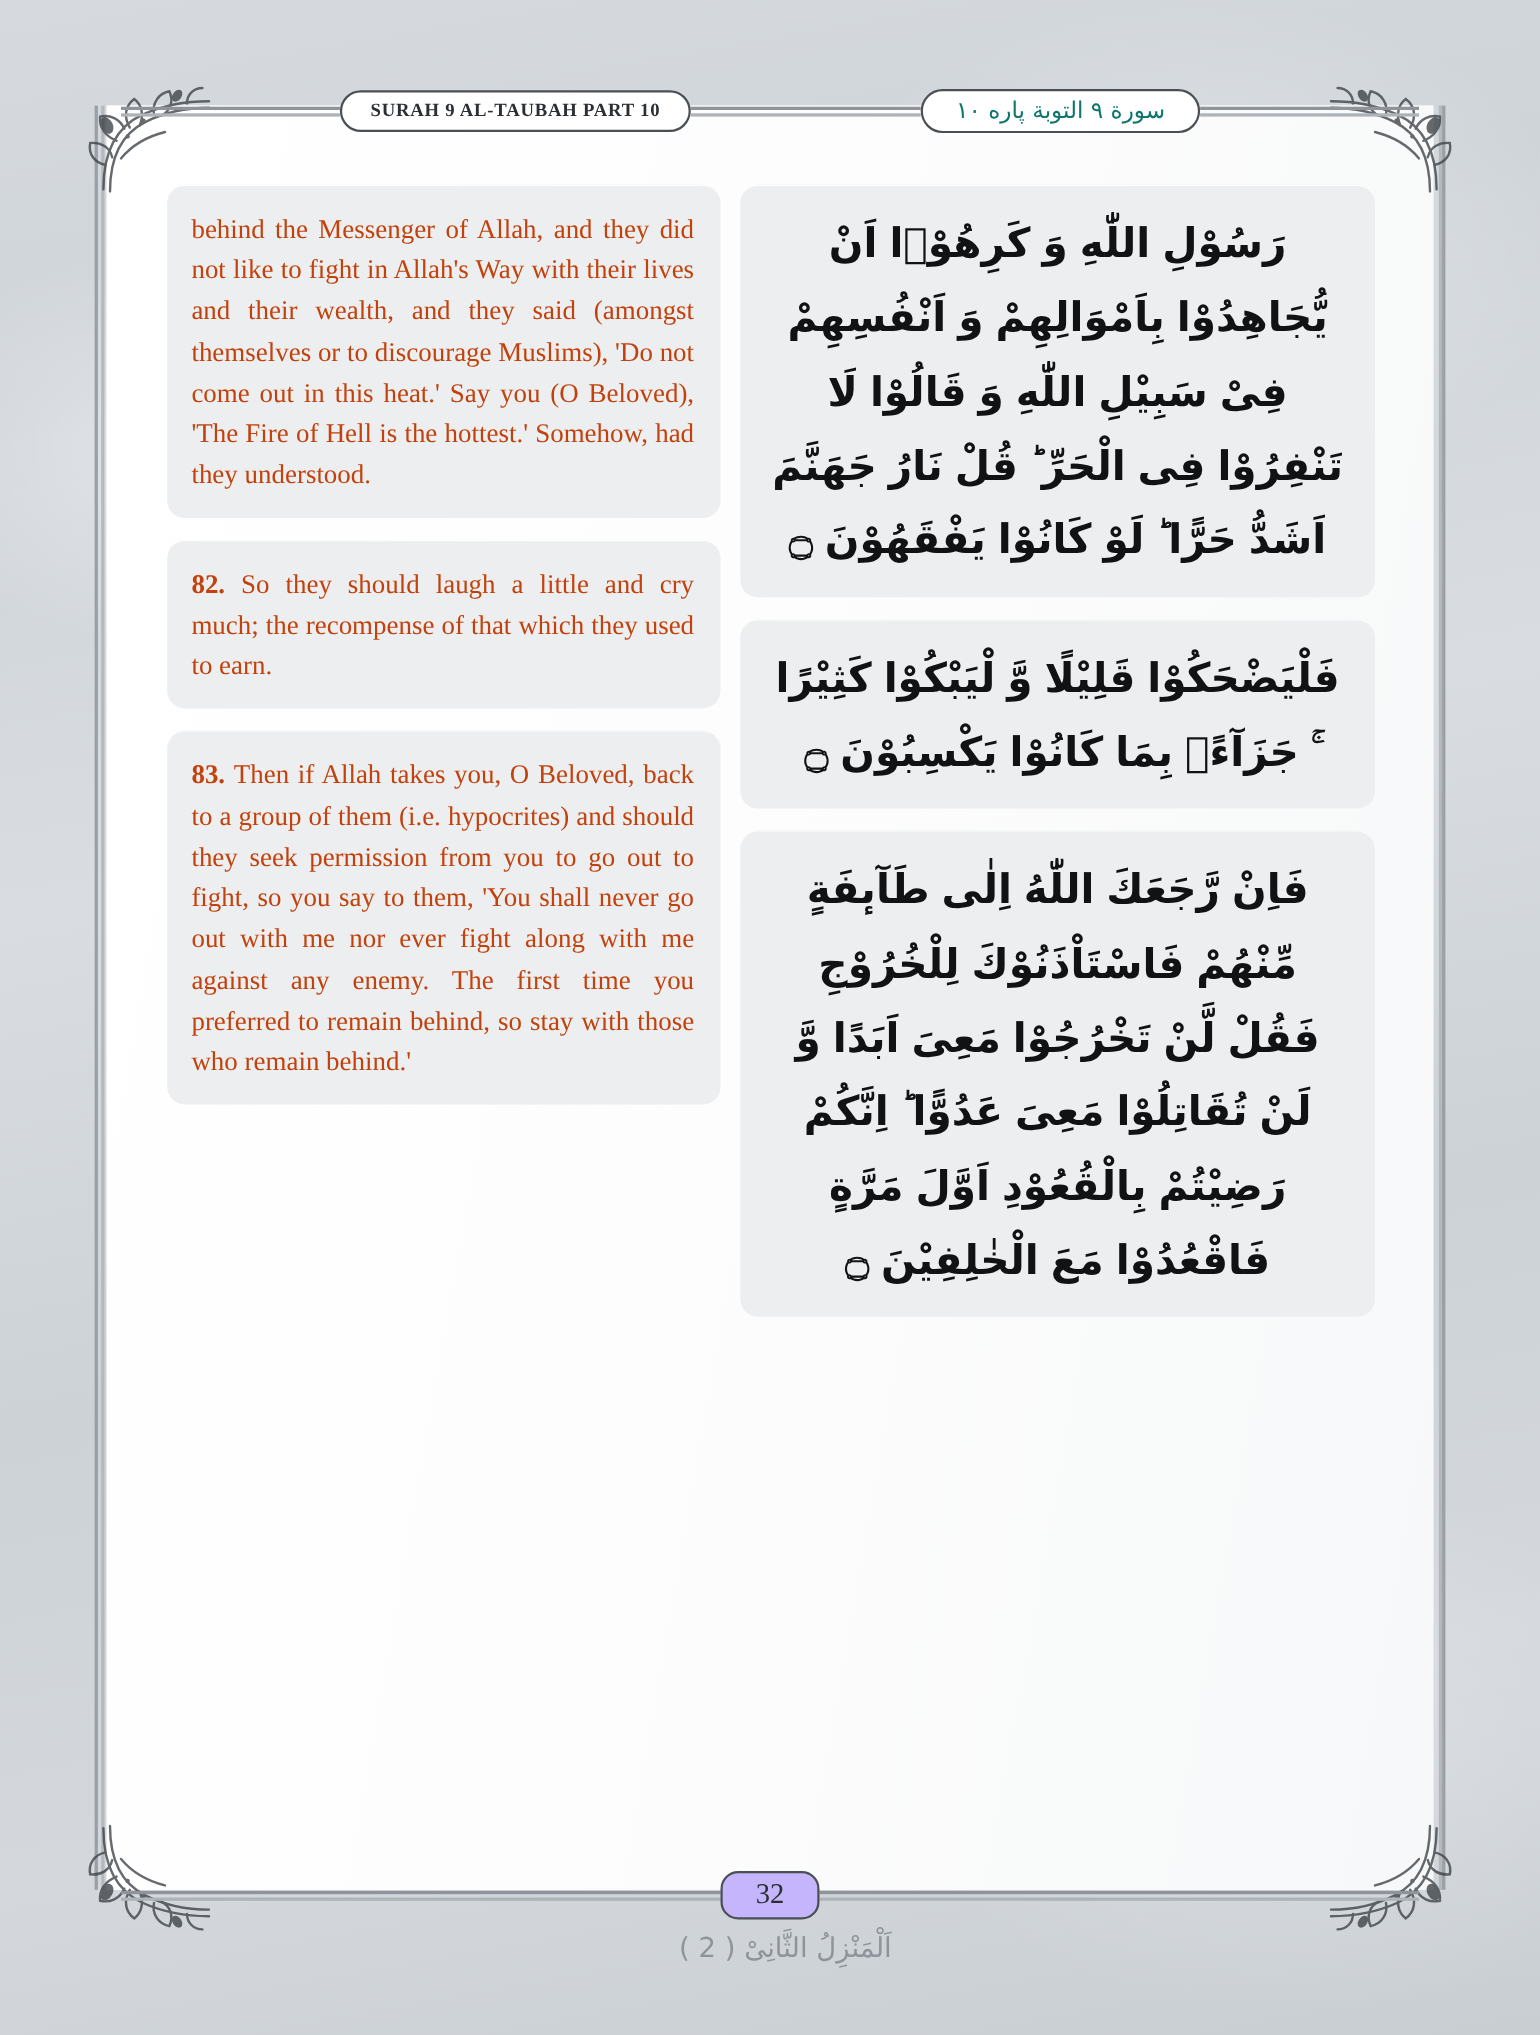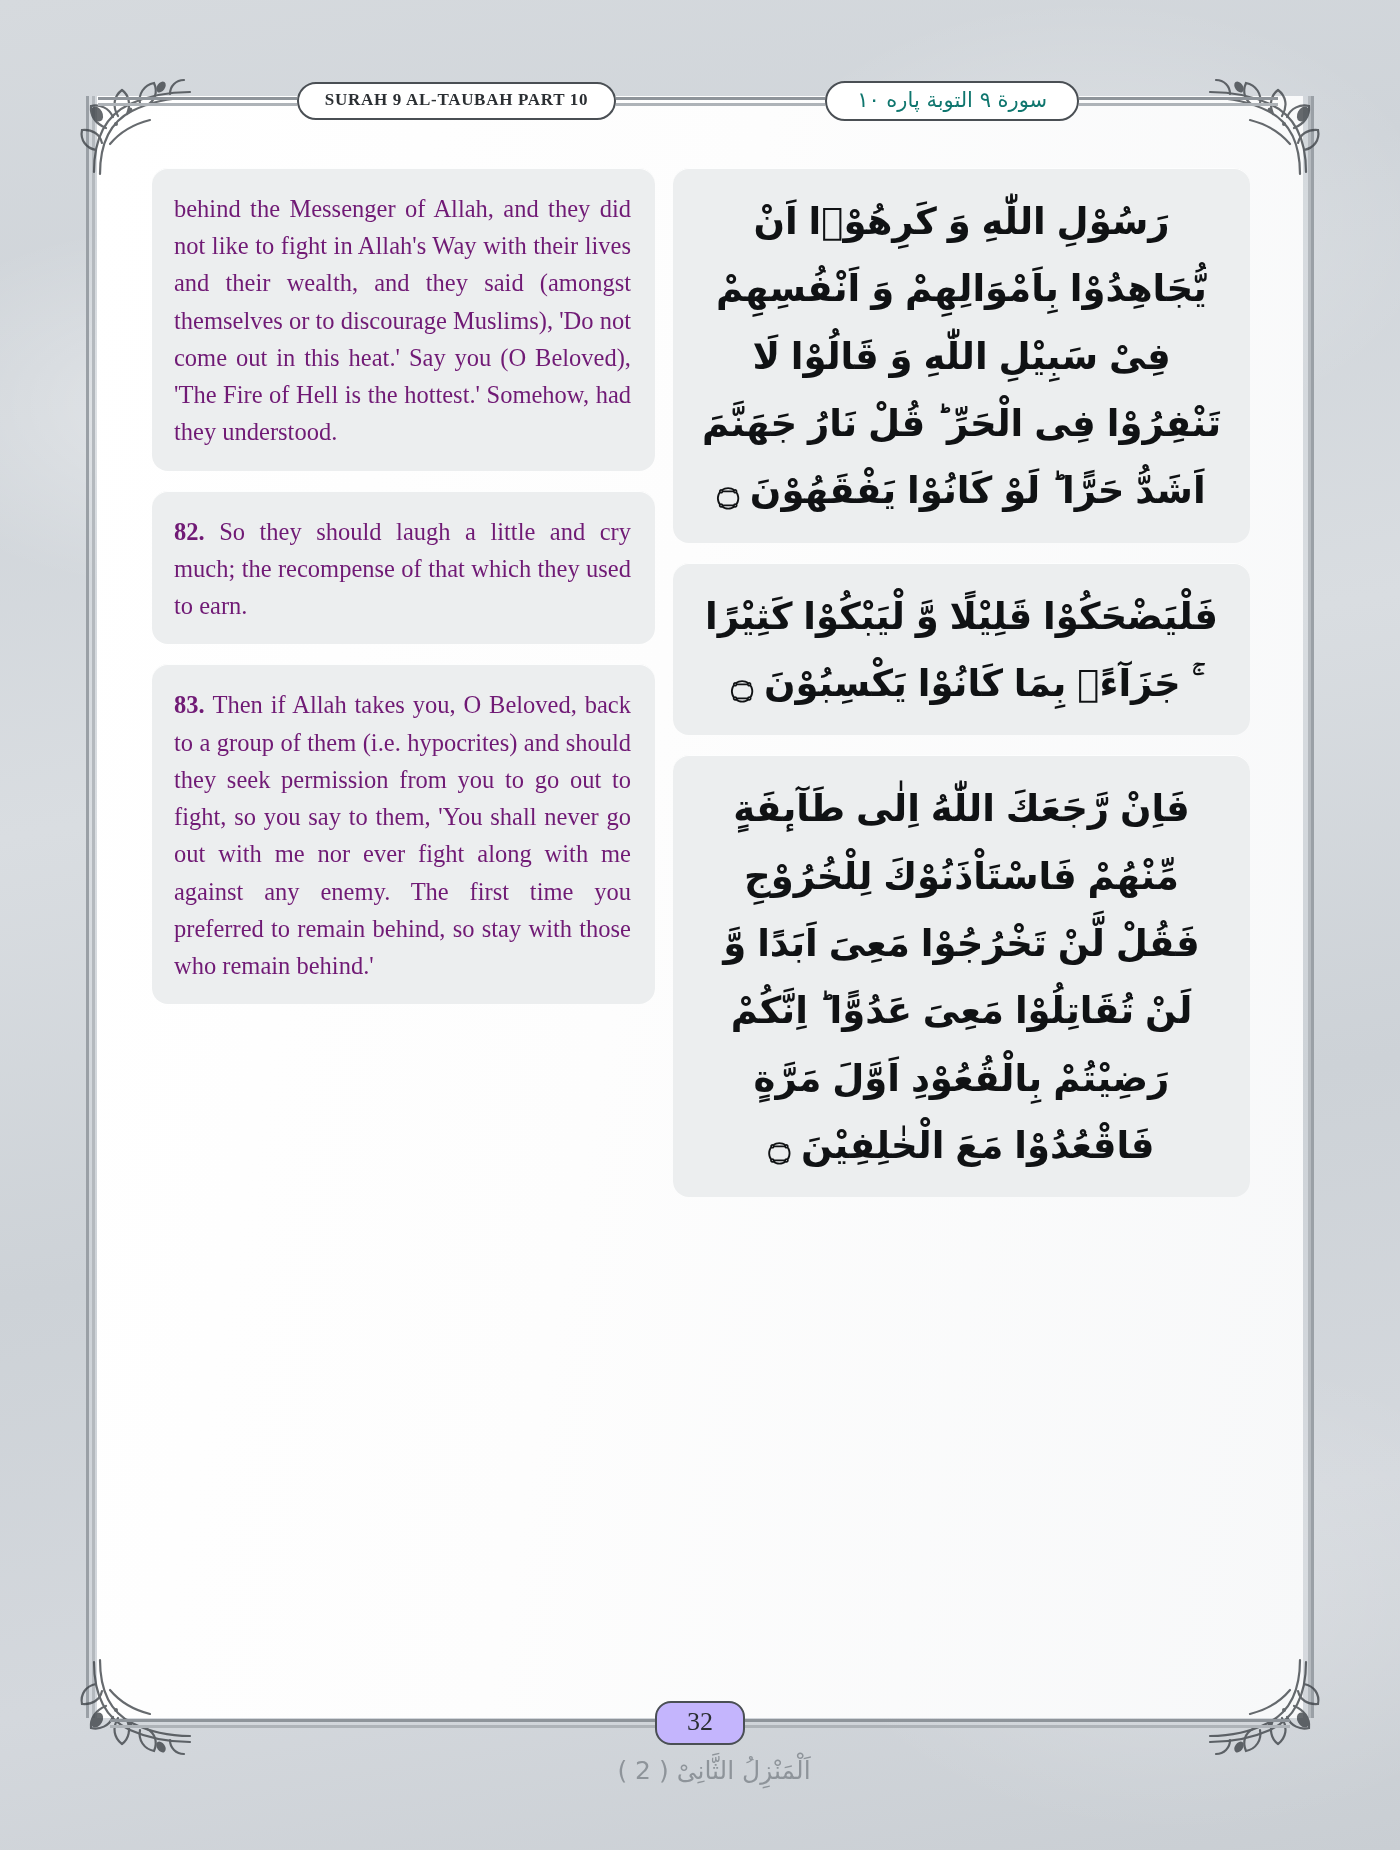--- a/index.html
+++ b/index.html
@@ -61,21 +61,21 @@
   .rule-v::before { left: 0px; }
   .rule-v::after  { left: 6px; background: #b4b9be; }
   .rule-v.left  { left: 86px; }
   .rule-v.right { left: 1305px; }
   .rule-v.right::before { left: 3px; background: #b4b9be; }
   .rule-v.right::after  { left: 6px; background: #9aa0a6; }
 
   
   .header {
     position: absolute;
-    left: 98px;
+    left: 110px;
     top: 78px;
     width: 1180px;
     height: 46px;
     display: flex;
     align-items: center;
   }
   .hdr-rule {
     flex: 1 1 auto;
     height: 9px;
     position: relative;
@@ -146,21 +146,21 @@
   .card {
     background: #eceeef;
     border-radius: 16px;
     box-shadow: 0 1px 0 rgba(255,255,255,.9) inset;
   }
   .card-en {
     padding: 22px 24px 20px 22px;
     font-family: "Liberation Serif", serif;
     font-size: 24.5px;
     line-height: 1.52;
-    color: #701a75;
+    color: #c2410c;
     text-align: justify;
     text-justify: inter-word;
     hyphens: none;
   }
   .card-en .vnum { font-weight: 700; }
 
   .card-ar {
     padding: 20px 26px 18px 26px;
     font-family: "DejaVu Sans", sans-serif;
     font-size: 37px;

